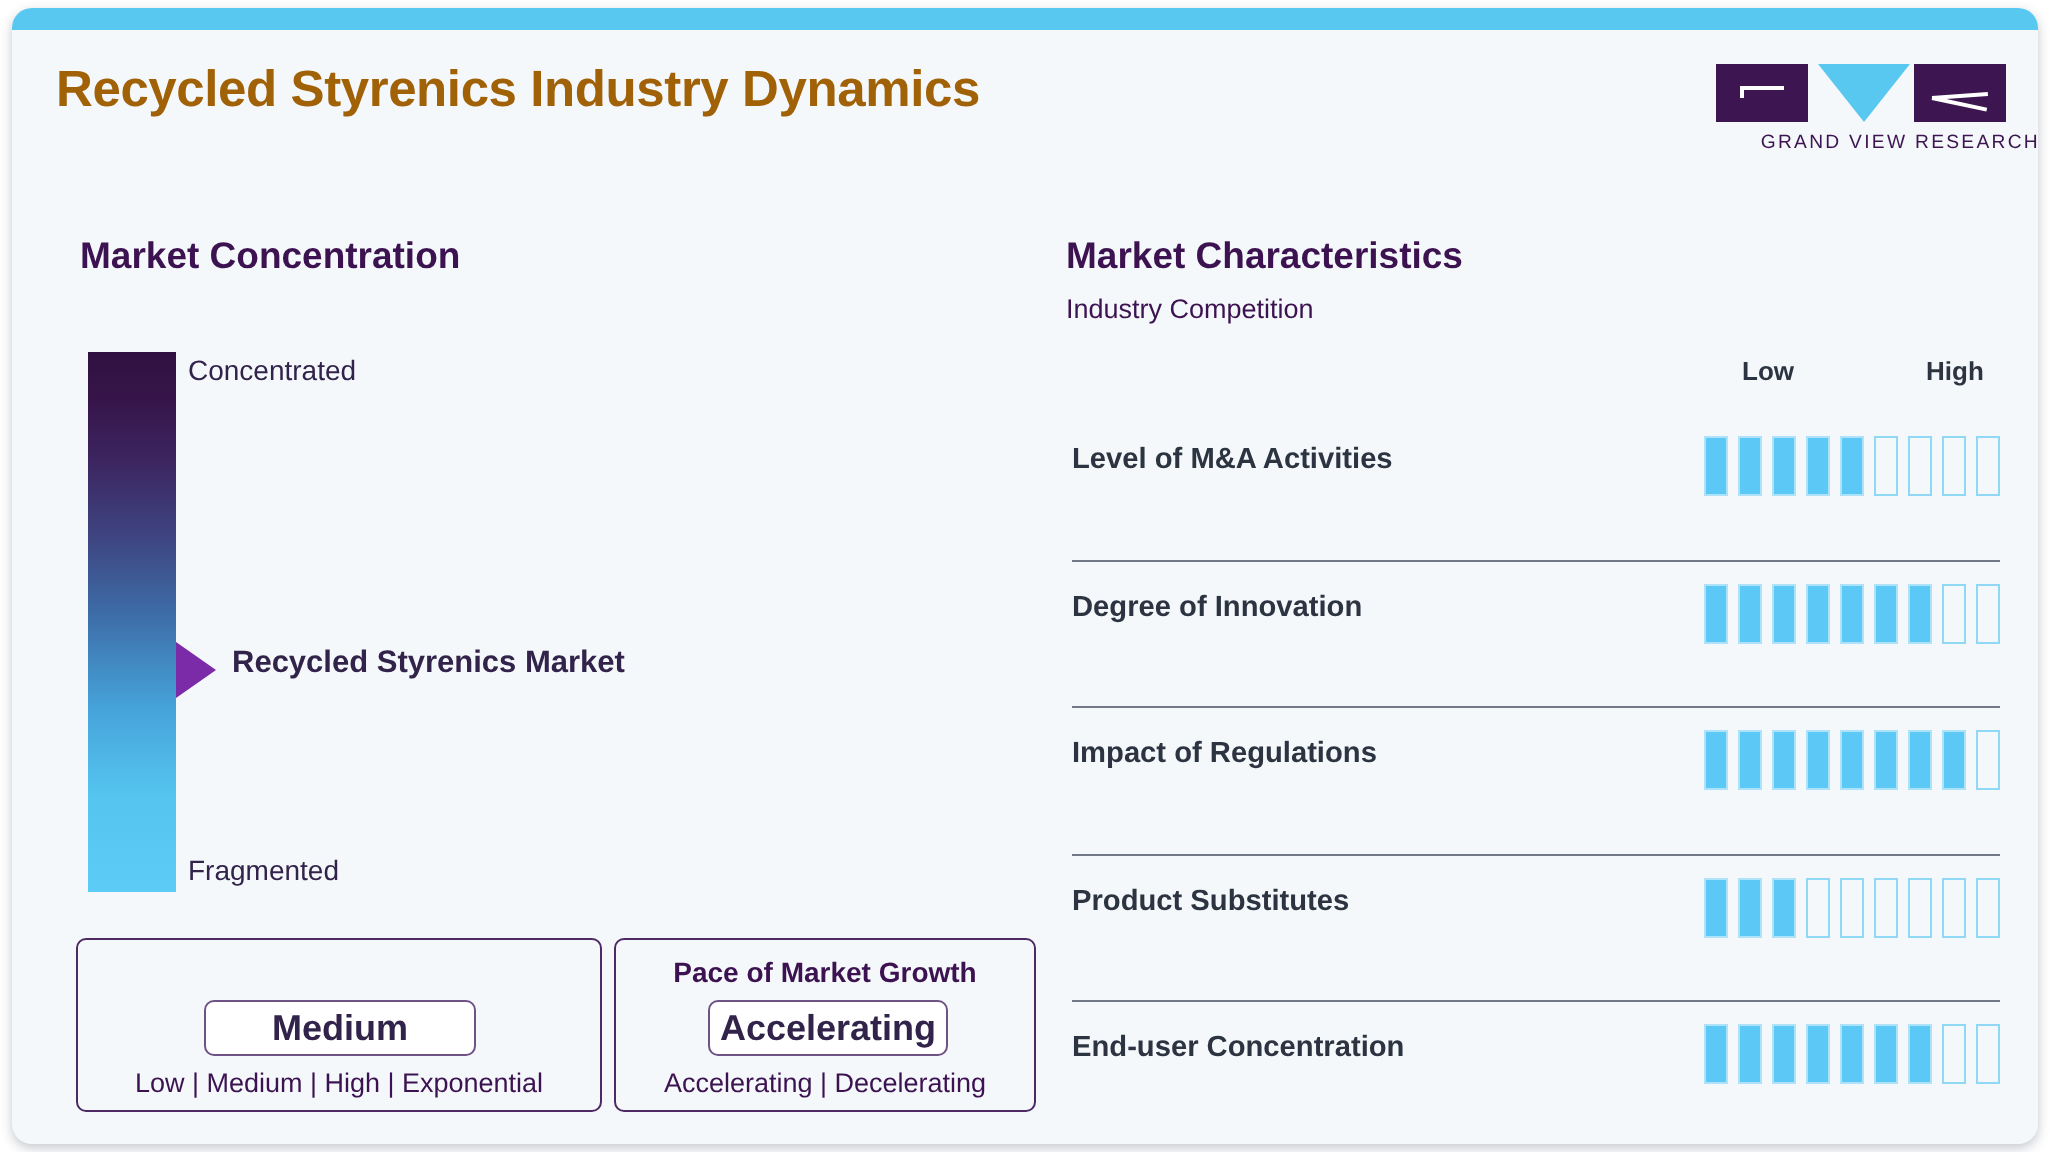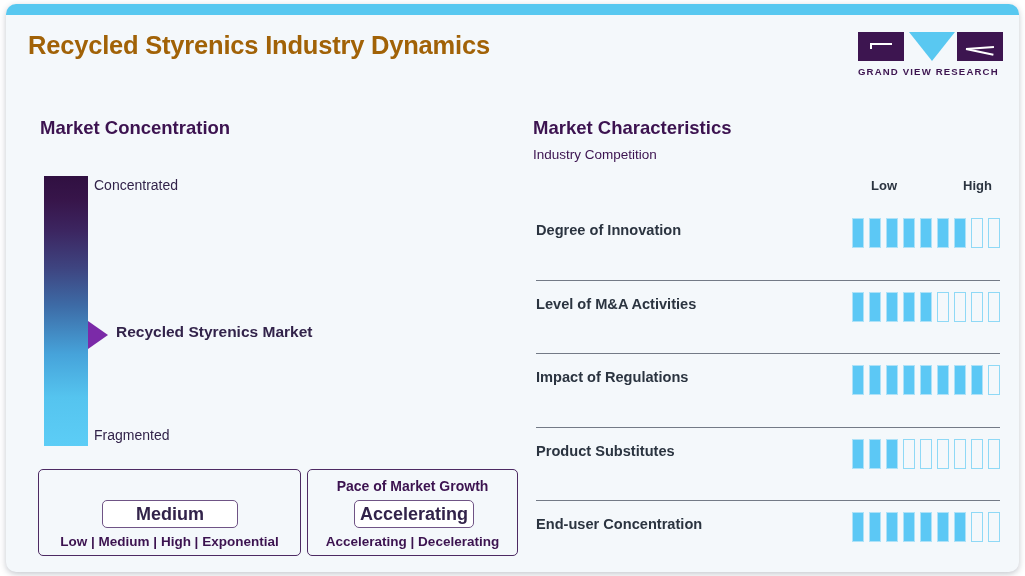--- a/index.html
+++ b/index.html
@@ -79,26 +79,26 @@
     left: 51px;
     top: 0;
     width: 0;
     height: 0;
     border-left: 23px solid transparent;
     border-right: 23px solid transparent;
     border-top: 29px solid #59c8f1;
   }
   #logo-text {
     position: absolute;
-    left: 0;
+    left: 17px;
     top: 34px;
     width: 145px;
-    text-align: left;
+    text-align: right;
     font-size: 9.6px;
-    font-weight: bold;
+    font-weight: normal;
     letter-spacing: 1.15px;
     color: #3d1550;
     white-space: nowrap;
   }
 
   
   #left-heading {
     position: absolute;
     left: 34px;
     top: 113px;
@@ -198,21 +198,21 @@
   }
   #growth-stage-box .growth-value { left: 63px; width: 136px; }
   #growth-pace-box  .growth-value { left: 46px; width: 120px; }
 
   .growth-options {
     position: absolute;
     left: 0; right: 0;
     bottom: 6px;
     text-align: center;
     font-size: 13.5px;
-    font-weight: bold;
+    font-weight: normal;
     color: #3c1350;
     white-space: nowrap;
   }
 
   
   #right-heading {
     position: absolute;
     left: 527px;
     top: 113px;
     font-size: 18.5px;
@@ -328,43 +328,43 @@
     <div class="growth-options">Accelerating | Decelerating</div>
   </div>
 
   <div id="right-heading">Market Characteristics</div>
   <div id="right-subheading">Industry Competition</div>
   <div id="scale-low">Low</div>
   <div id="scale-high">High</div>
 
   <div id="char-rows">
       <div class="char-row">
+        <div class="char-label">Level of M&amp;A Activities</div>
+        <div class="char-bars">
+          <div class="seg filled"></div>
+          <div class="seg filled"></div>
+          <div class="seg filled"></div>
+          <div class="seg filled"></div>
+          <div class="seg filled"></div>
+          <div class="seg"></div>
+          <div class="seg"></div>
+          <div class="seg"></div>
+          <div class="seg"></div>
+        </div>
+      </div>
+      <div class="char-row">
         <div class="char-label">Degree of Innovation</div>
         <div class="char-bars">
           <div class="seg filled"></div>
           <div class="seg filled"></div>
           <div class="seg filled"></div>
           <div class="seg filled"></div>
           <div class="seg filled"></div>
           <div class="seg filled"></div>
           <div class="seg filled"></div>
-          <div class="seg"></div>
-          <div class="seg"></div>
-        </div>
-      </div>
-      <div class="char-row">
-        <div class="char-label">Level of M&amp;A Activities</div>
-        <div class="char-bars">
-          <div class="seg filled"></div>
-          <div class="seg filled"></div>
-          <div class="seg filled"></div>
-          <div class="seg filled"></div>
-          <div class="seg filled"></div>
-          <div class="seg"></div>
-          <div class="seg"></div>
           <div class="seg"></div>
           <div class="seg"></div>
         </div>
       </div>
       <div class="char-row">
         <div class="char-label">Impact of Regulations</div>
         <div class="char-bars">
           <div class="seg filled"></div>
           <div class="seg filled"></div>
           <div class="seg filled"></div>

